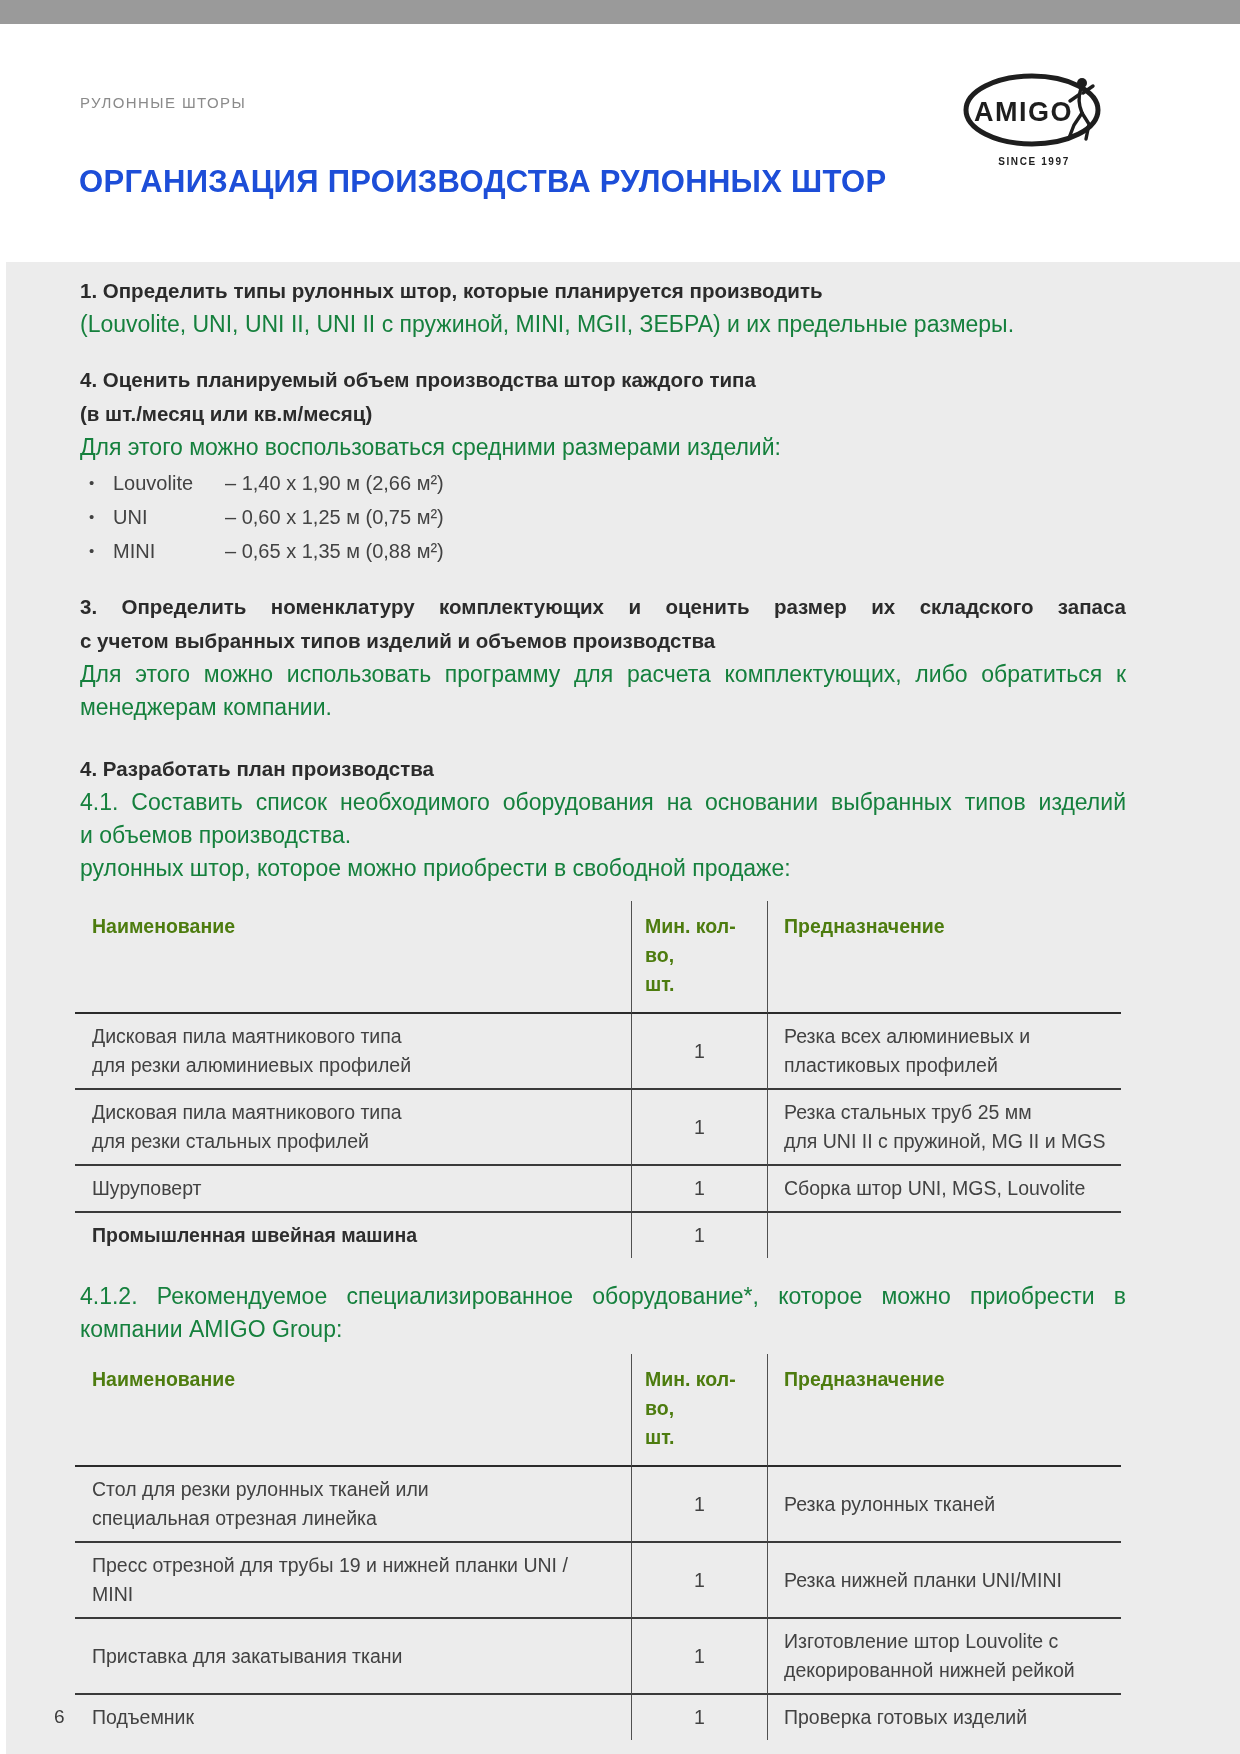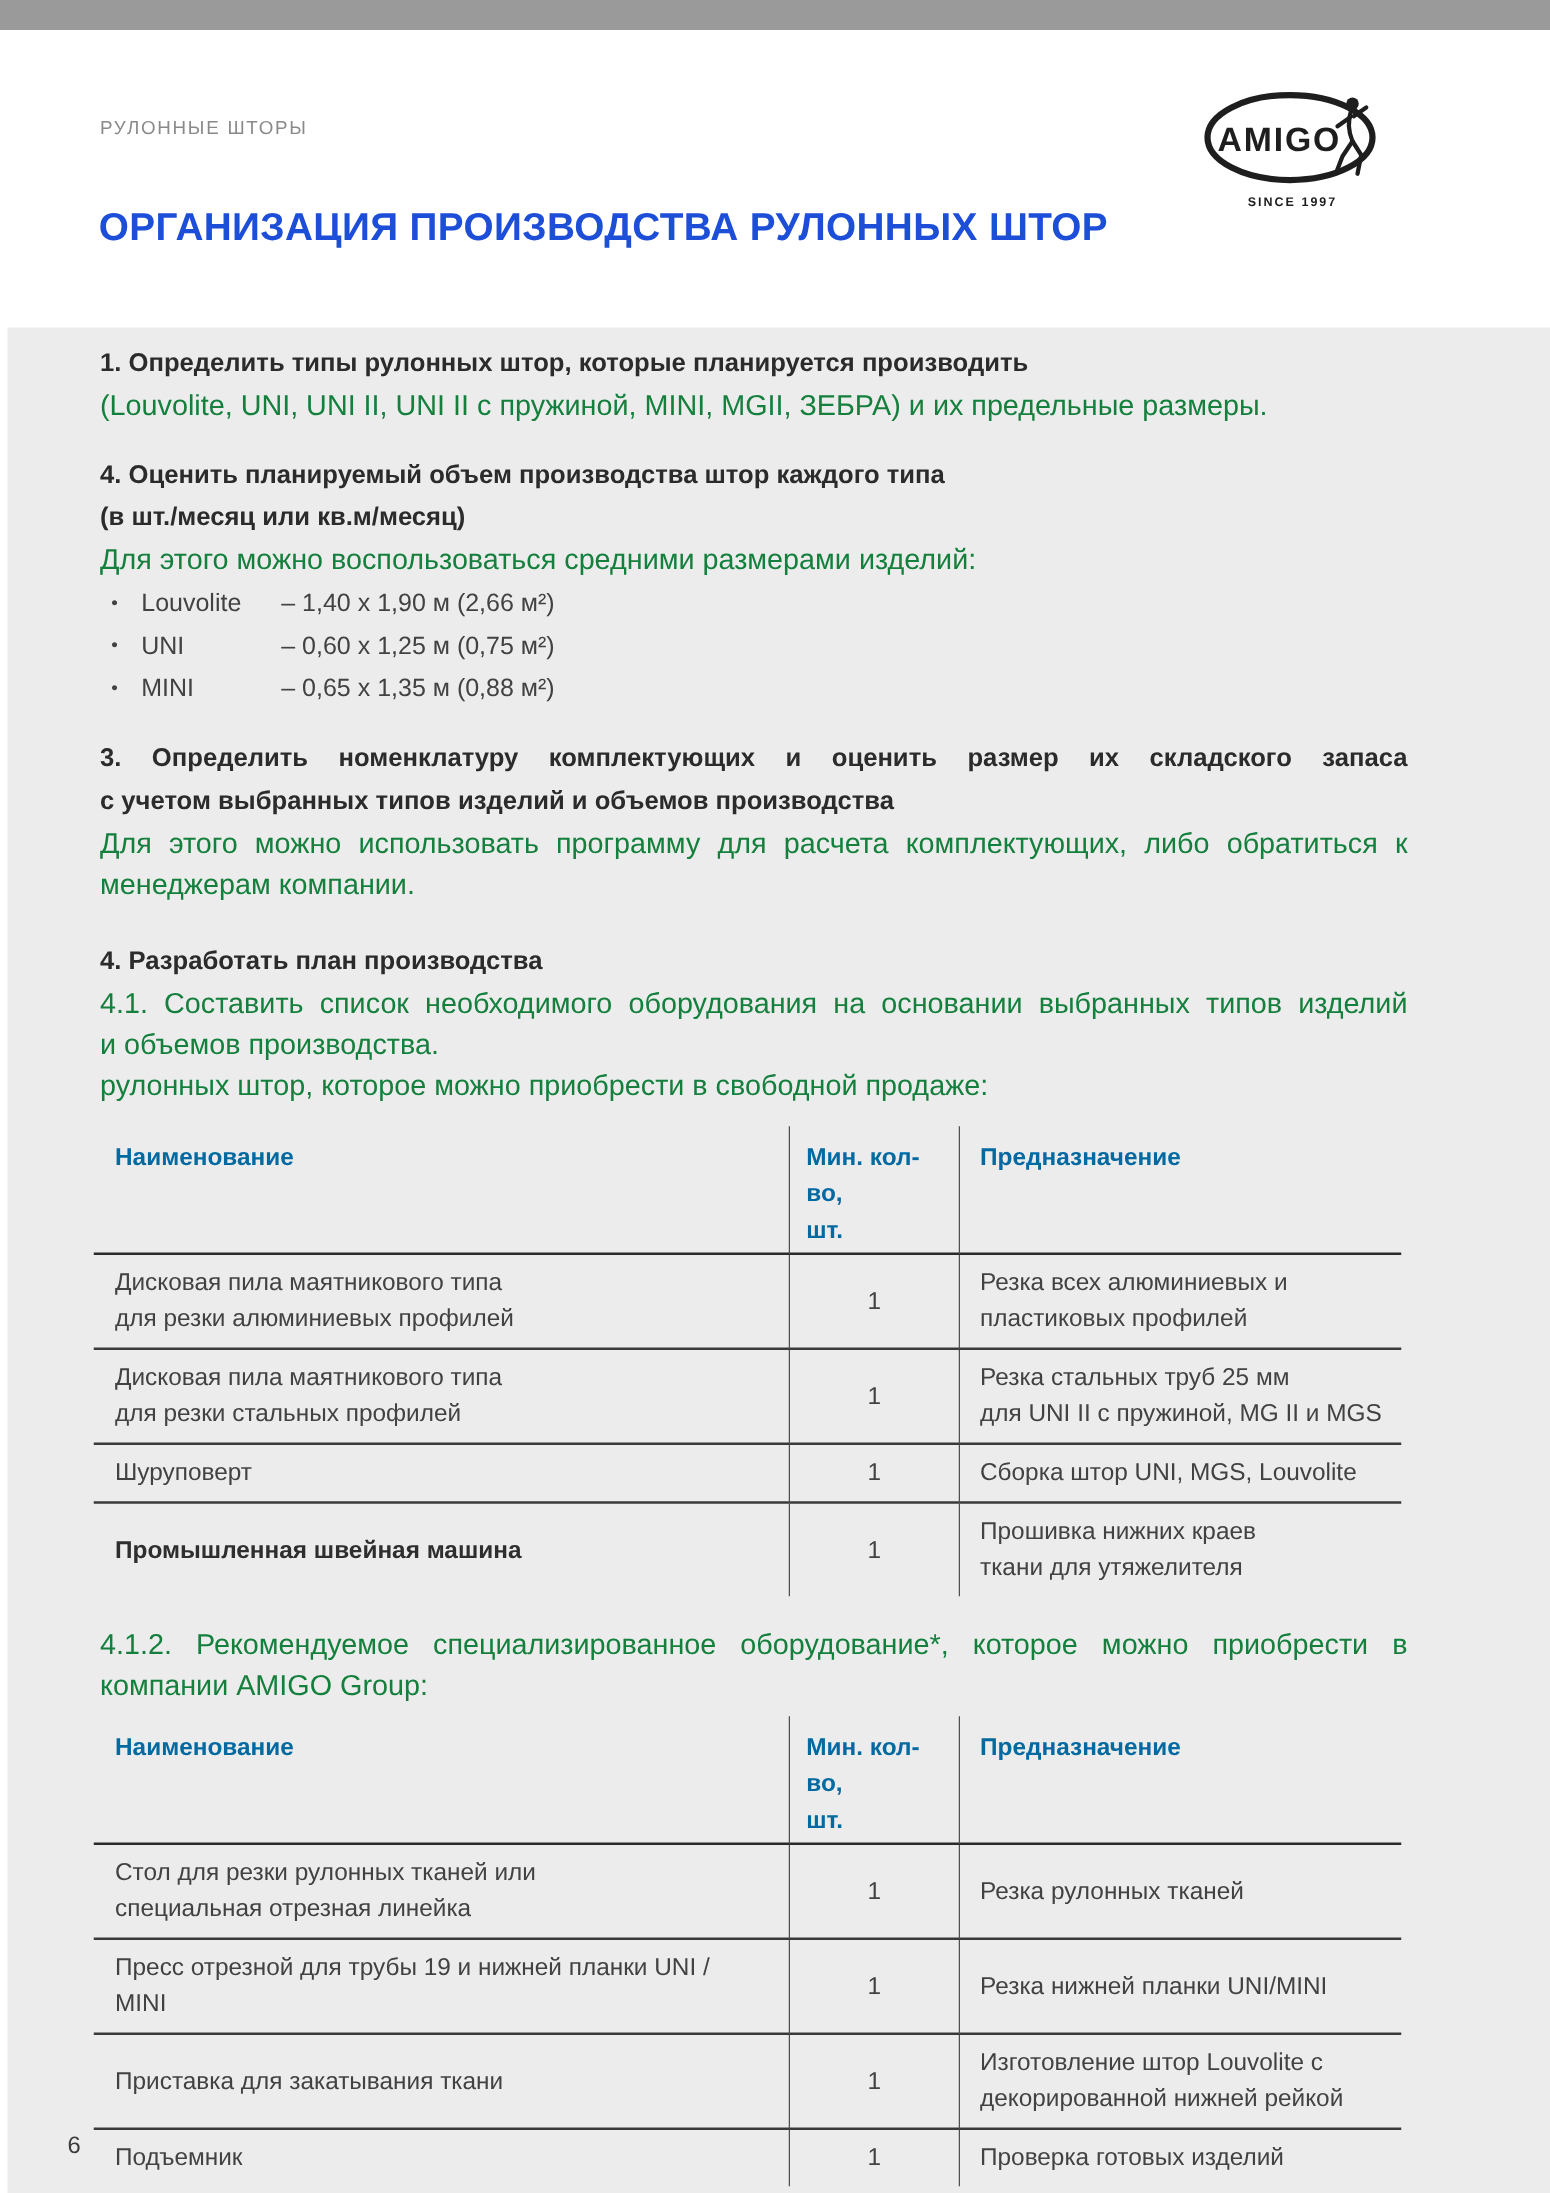--- a/index.html
+++ b/index.html
@@ -28,22 +28,22 @@
   .bullet-label{width:112px;}
 
   
   .tbl{display:grid;grid-template-columns:557px 136px 1fr;width:1046px;margin-left:-5px;
        font-size:19.5px;line-height:29px;color:#424242;background:transparent;}
   .cell{display:flex;flex-direction:column;justify-content:center;white-space:pre-line;
         border-bottom:2px solid #3a3a3a;box-sizing:border-box;}
   .col1{padding:8px 24px 8px 17px;border-right:1.5px solid #505050;}
   .col2{padding:8px 8px;border-right:1.5px solid #505050;align-items:center;text-align:center;}
   .col3{padding:8px 10px 8px 16px;}
-  .head{font-weight:bold;color:#0369a1;border-bottom:2.5px solid #2b2b2b;
-        justify-content:flex-start;padding-top:11px;padding-bottom:3px;}
+  .head{font-weight:bold;color:#4d7c0f;border-bottom:2.5px solid #2b2b2b;
+        justify-content:flex-start;padding-top:11px;padding-bottom:13px;}
   .head.col2{align-items:flex-start;text-align:left;padding-left:13px;}
   .lastrow{border-bottom:none;}
   .cell-bold{font-weight:bold;color:#2e2e2e;}
   .page-num{position:absolute;left:54px;bottom:50px;font-size:19px;color:#3c3c3c;}
 </style>
 </head>
 <body>
 
 <div class="page">
 
@@ -130,22 +130,20 @@
       <div class="cell col2">1</div>
       <div class="cell col3">Резка стальных труб 25 мм
 для UNI II с пружиной, MG II и MGS</div>
 
       <div class="cell col1">Шуруповерт</div>
       <div class="cell col2">1</div>
       <div class="cell col3">Сборка штор UNI, MGS, Louvolite</div>
 
       <div class="cell col1 lastrow cell-bold">Промышленная швейная машина</div>
       <div class="cell col2 lastrow">1</div>
-      <div class="cell col3 lastrow">Прошивка нижних краев
-ткани для утяжелителя</div>
     </div>
 
     <div style="margin-top:22px;">
       <div class="b stretch">4.1.2. Рекомендуемое специализированное оборудование*, которое можно приобрести в</div>
       <div class="b">компании AMIGO Group:</div>
     </div>
 
     <div class="tbl" style="margin-top:8px;">
       <div class="cell head col1">Наименование</div>
       <div class="cell head col2">Мин. кол-во,

